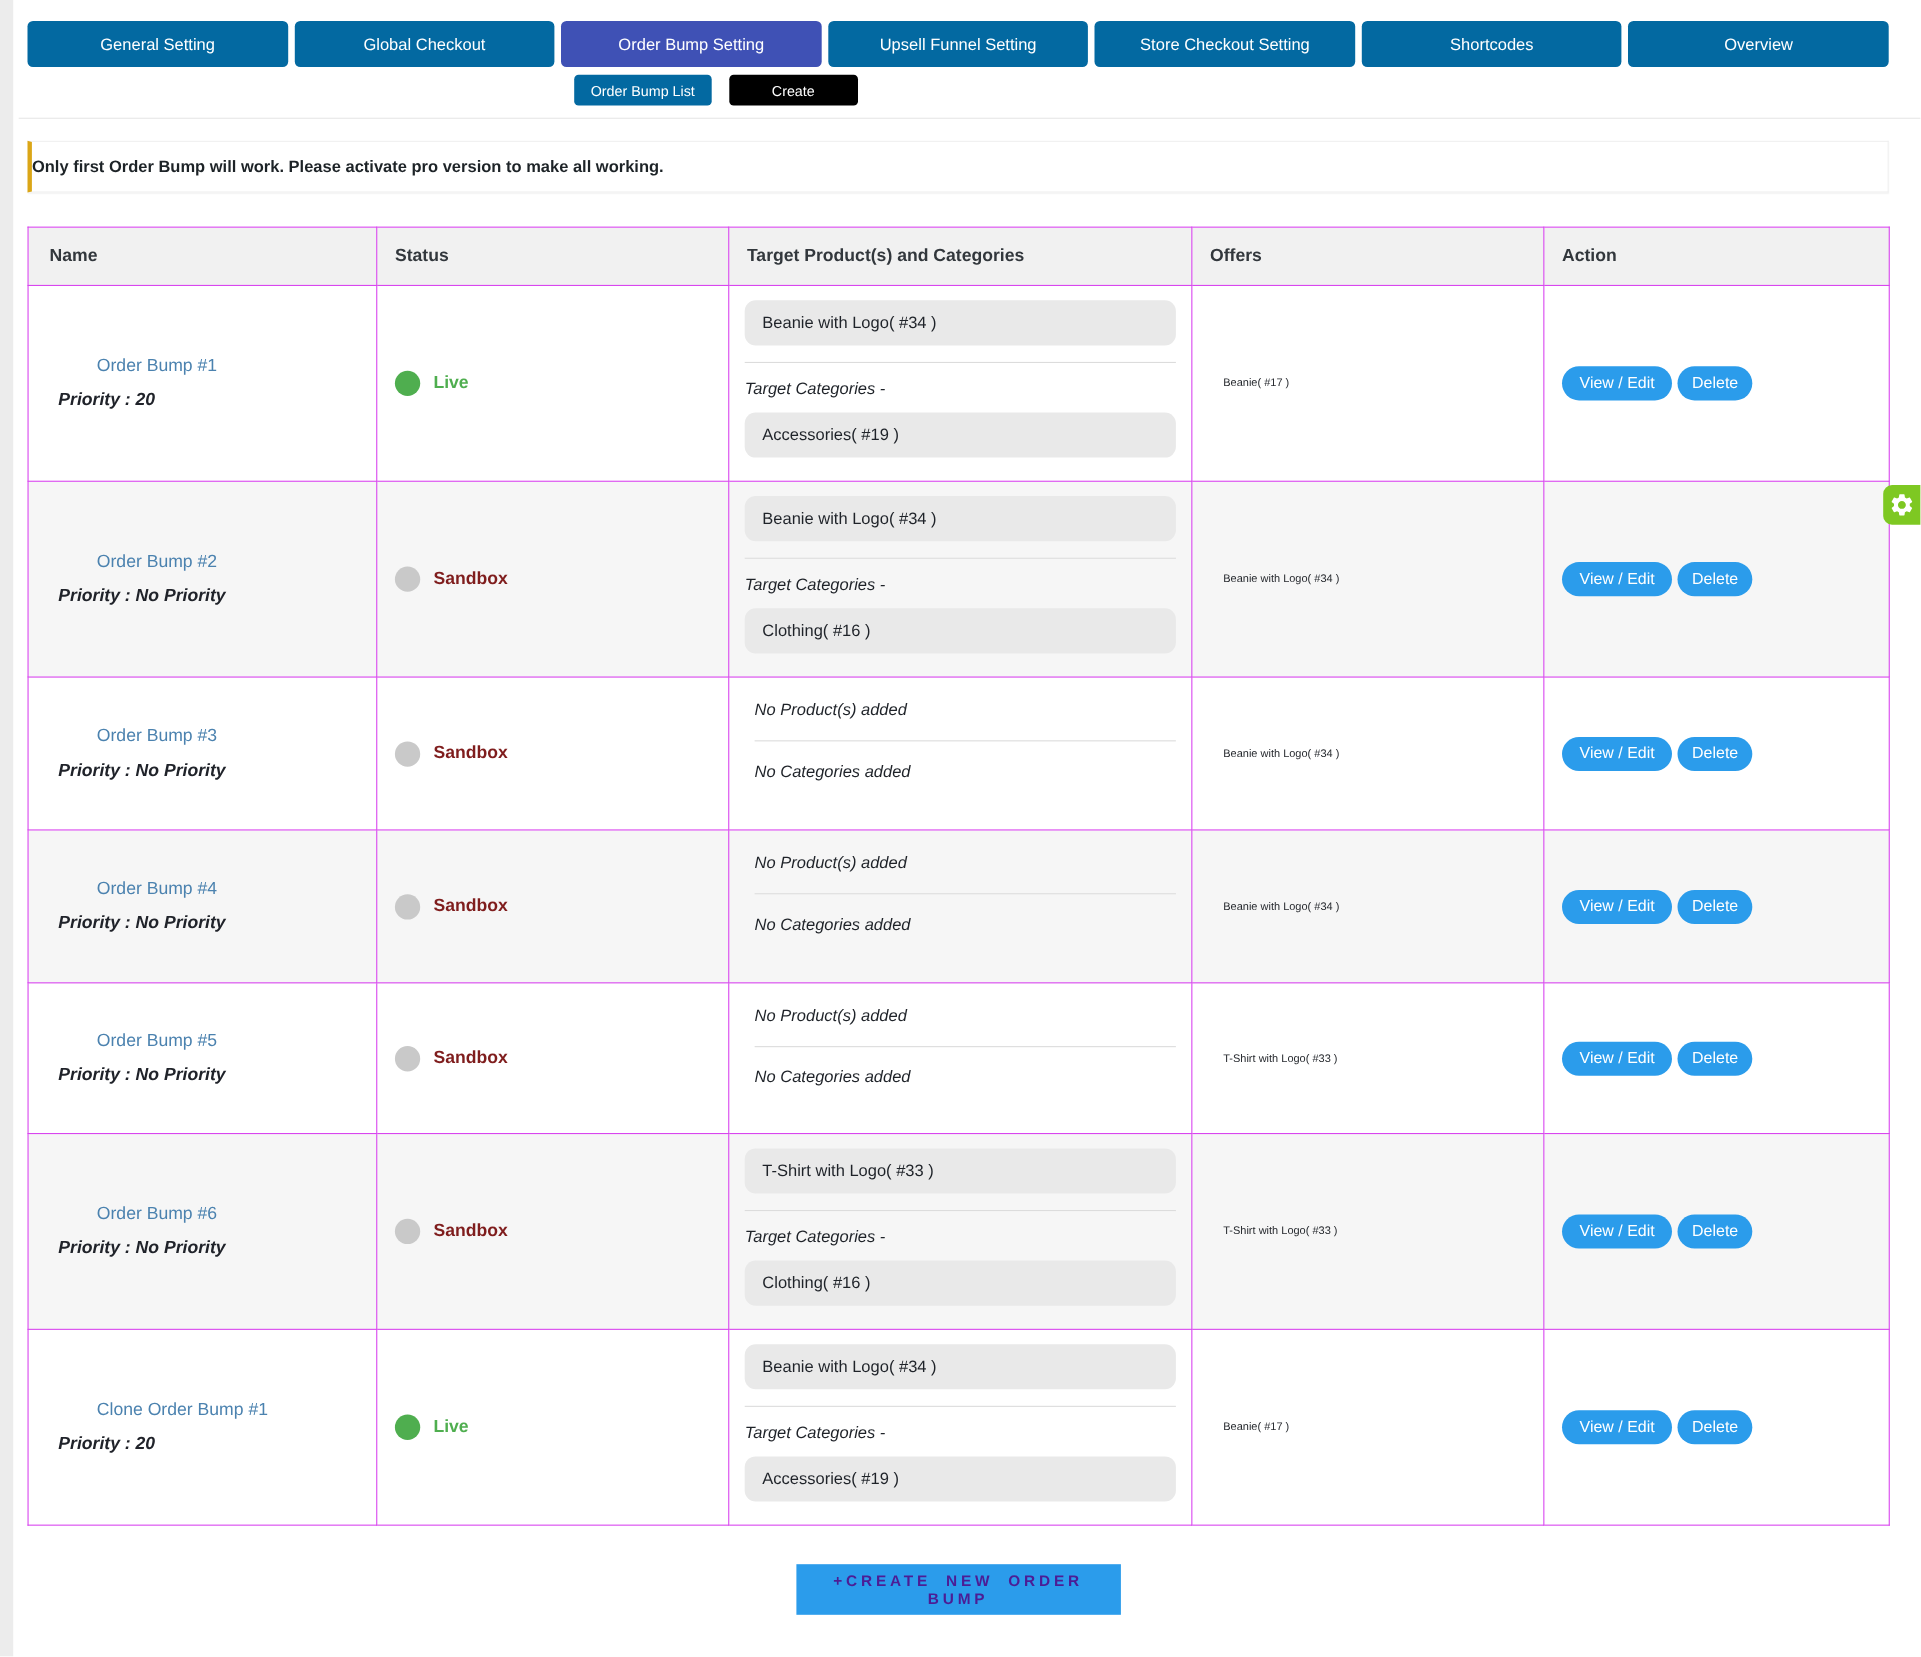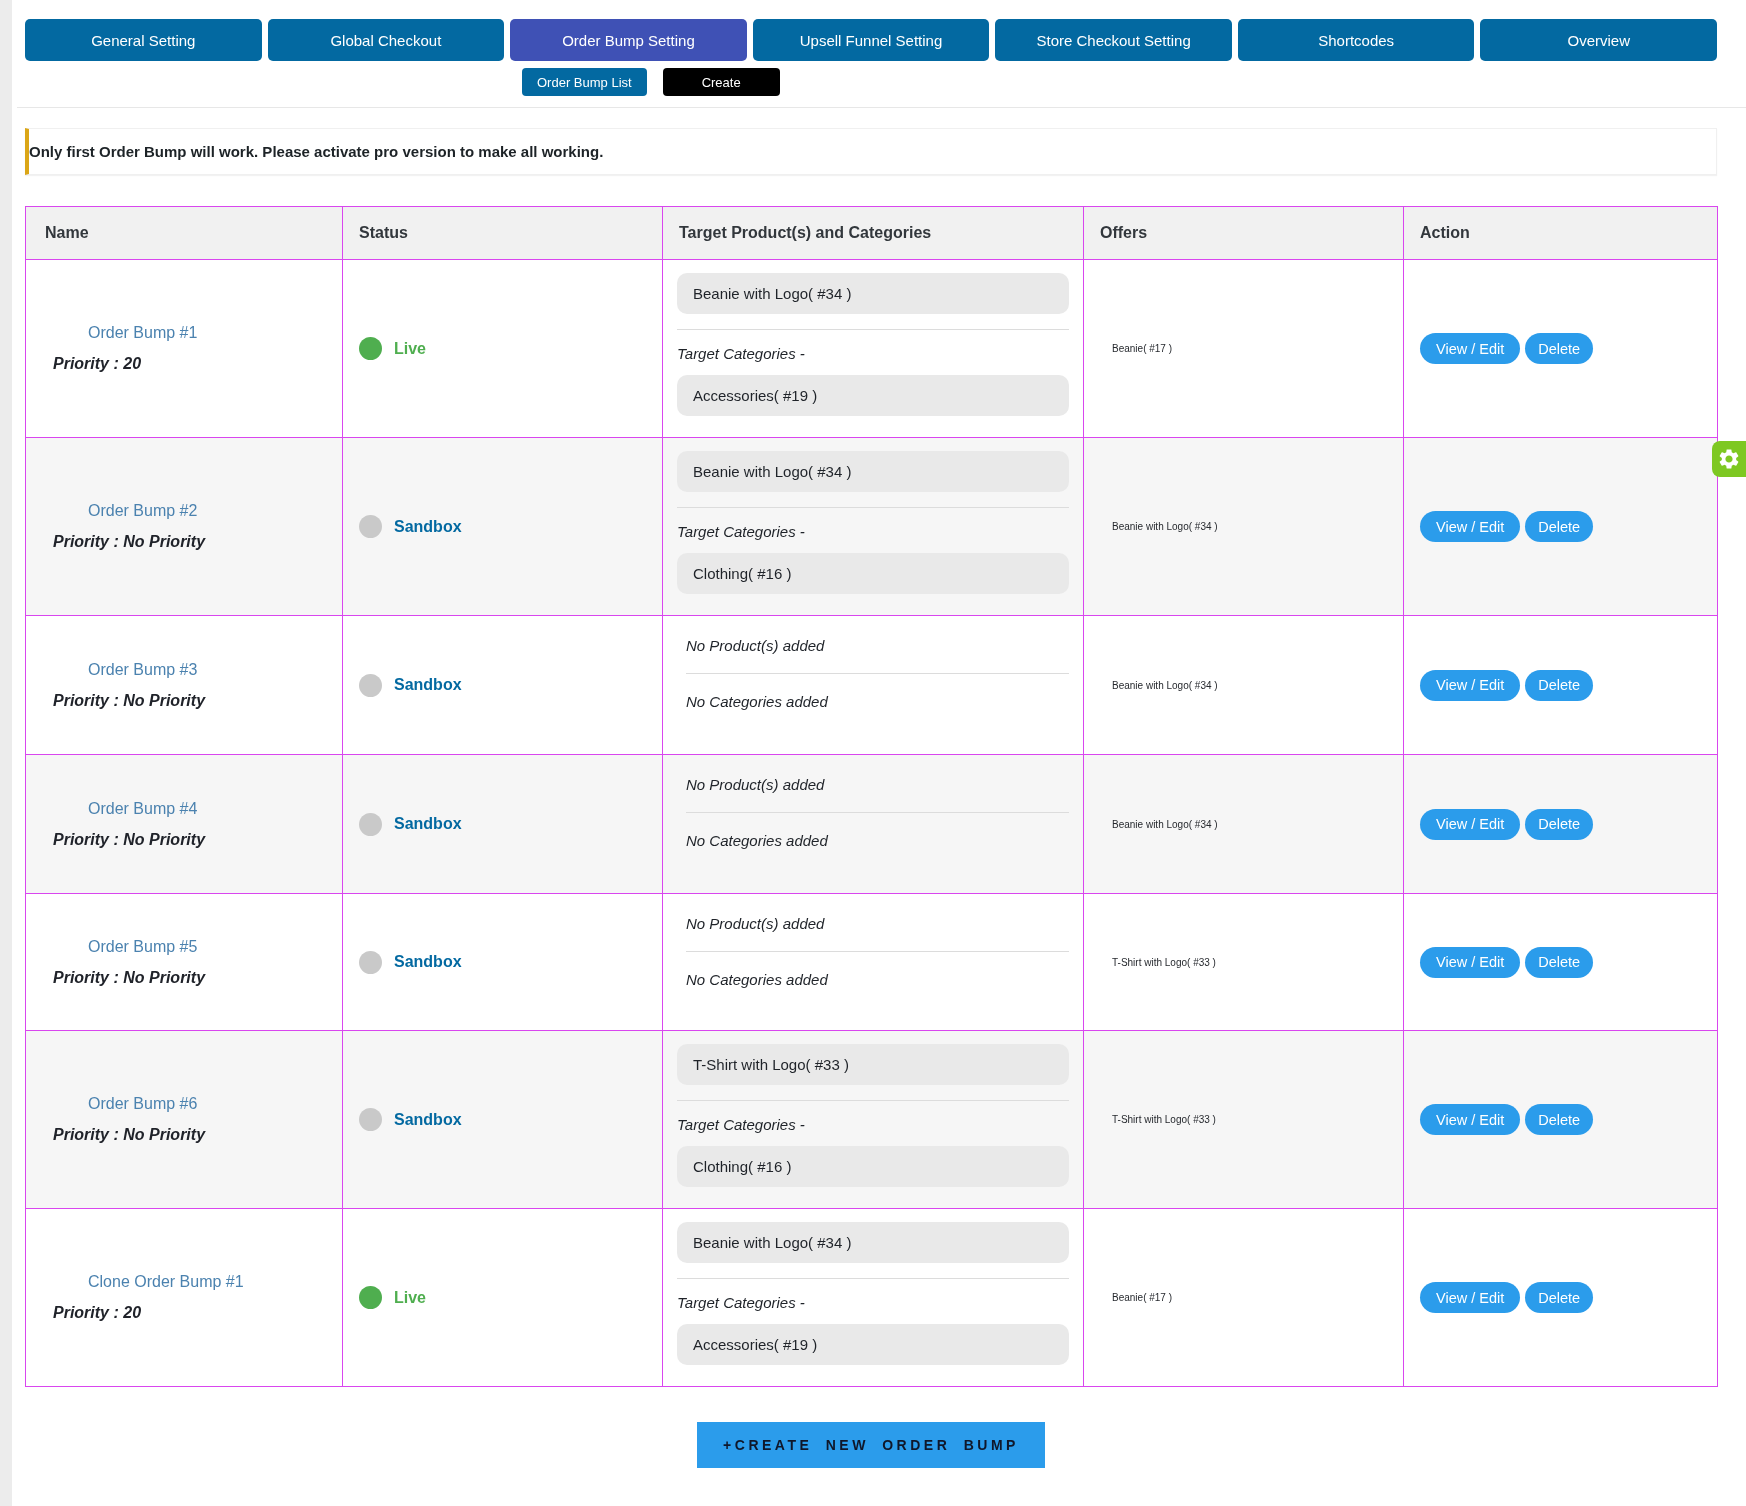--- a/index.html
+++ b/index.html
@@ -37,42 +37,42 @@
   tbody tr.striped { background:#f6f6f6; }
 
   .c-name { padding-left:18px; vertical-align:middle; }
   .name-link { color:#4b82af; font-size:16px; text-decoration:none; cursor:pointer; display:inline-block;margin-left:44px; }
   .priority { margin-top:13px; padding-left:9px; font-style:italic; font-weight:600; font-size:16px; color:#20232a; }
 
   .c-status { padding-left:16px; vertical-align:middle; }
   .status { display:flex; align-items:center; gap:12px; font-weight:700; font-size:16px; }
   .dot { width:23px; height:23px; border-radius:50%; flex:0 0 auto; }
   .status.live { color:#4fae4f; } .status.live .dot { background:#4fae4f; }
-  .status.sandbox { color:#0369a1; } .status.sandbox .dot { background:#c9c9c9; }
+  .status.sandbox { color:#7f1d1d; } .status.sandbox .dot { background:#c9c9c9; }
 
   .c-target { vertical-align:top; padding:13px 14px; font-size:15px; color:#1f2329; }
   .chip { background:#e9e9e9; border-radius:10px; padding:12px 16px; }
   .tdiv { border-top:1px solid #dcdcdc; margin-top:15px; }
   .tlabel { margin-top:15px; }
   .chip2 { margin-top:13px; }
   .ital { font-style:italic; font-weight:500; }
   .c-empty { padding:21px 14px 0 23px; }
   .ediv { margin-top:19px; }
   .ediv + .ital { margin-top:19px; }
 
   .c-offer { padding-left:28px; font-size:10px; color:#26292e; vertical-align:middle; }
   .c-action { padding-left:16px; vertical-align:middle; }
   .pill { background:#2b9ceb; color:#fff; border:none; border-radius:16px; height:31px; font-size:14.5px;
           cursor:pointer; font-family:inherit; }
   .pe { padding:0 16px; margin-right:5px; }
   .pd { padding:0 13px; }
 
   
   .create-wrap { width:1692px; margin:35px 0 0 25px; text-align:center; }
-  .create-btn { width:348px; height:46px; background:#2b9ceb; border:none; color:#0f172a; font-weight:700;
+  .create-btn { width:295px; height:46px; background:#2b9ceb; border:none; color:#4c1d95; font-weight:700;
                 font-size:14px; letter-spacing:3.5px; word-spacing:6px; cursor:pointer; font-family:inherit; }
 
   
   .gear { position:absolute; top:441px; right:0; width:34px; height:36px; background:#7ec822;
           border-radius:8px 0 0 8px; display:flex; align-items:center; justify-content:center; cursor:pointer; }
   .gear svg { width:24px; height:24px; fill:#fff; }
 </style>
 </head>
 <body>
 

